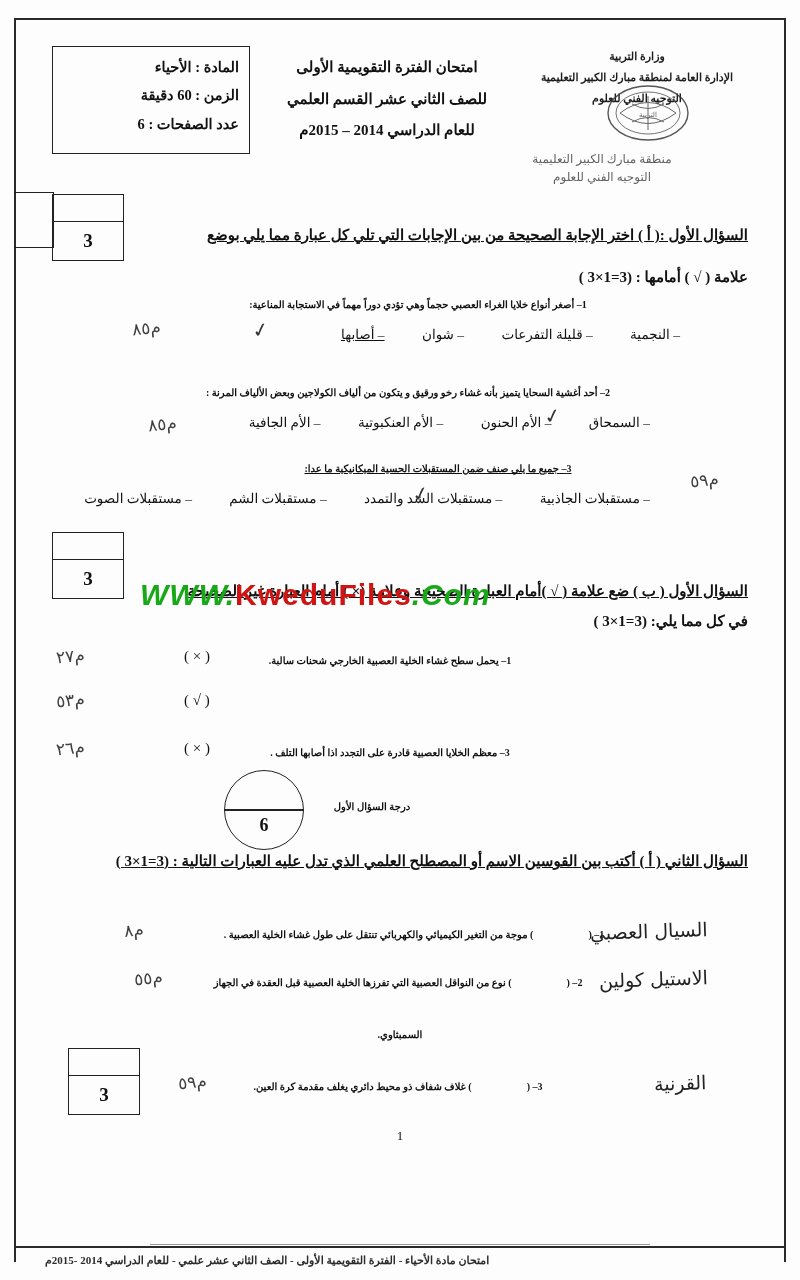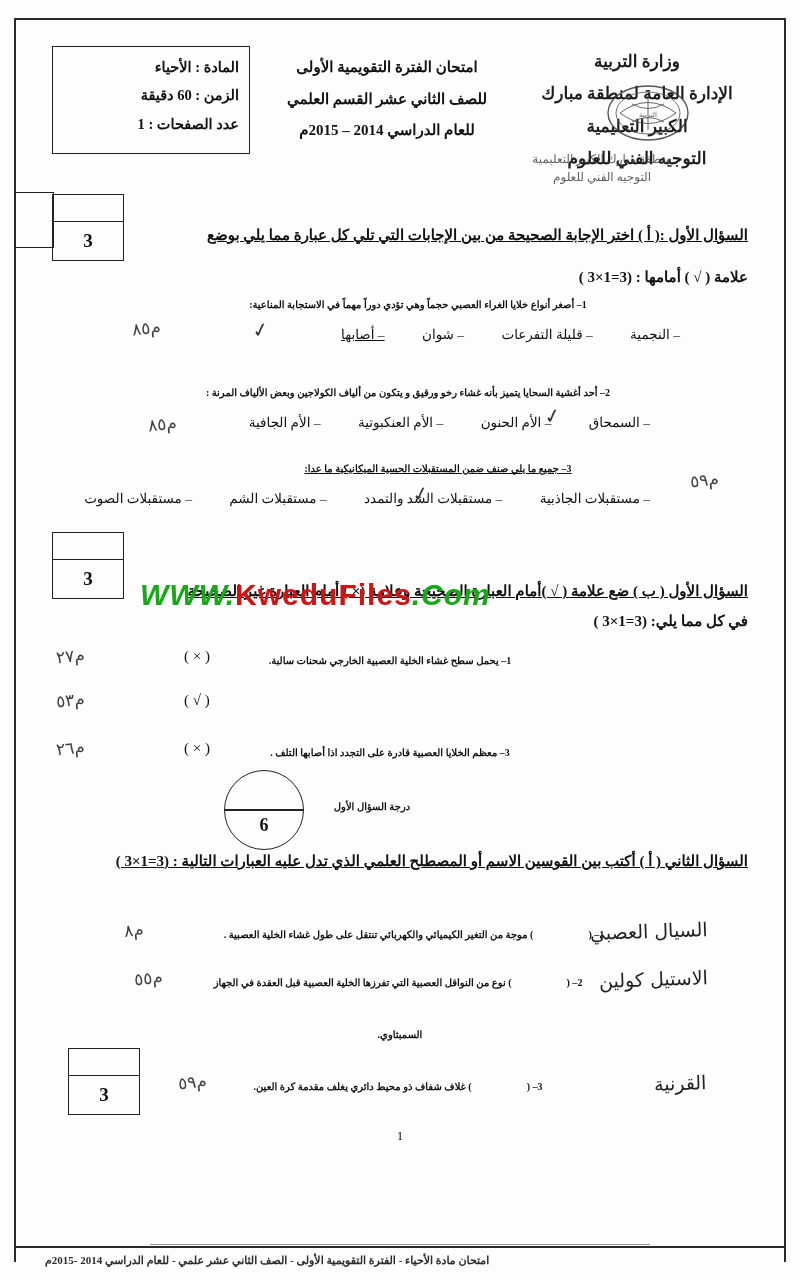--- a/index.html
+++ b/index.html
@@ -43,21 +43,21 @@
     position:absolute;left:200px;top:6px;width:270px;
     text-align:center;
     font-size:15px;
     font-weight:bold;
     line-height:2.1;
   }
   .hdr-mid .l1{ letter-spacing:0px;text-align:center; }
   .hdr-right{
     position:absolute;right:0;top:0;width:230px;
     text-align:center;
-    font-size:17px;
+    font-size:11px;
     font-weight:bold;
     line-height:1.9;
     color:#1d1d1d;
   }
   .hdr-right .ln{display:block;}
   .emblem{
     position:absolute;right:62px;top:36px;width:84px;height:62px;
     opacity:.85;
   }
   .emblem svg{display:block;}
@@ -202,21 +202,21 @@
   <div class="top-rule"></div>
   <div class="scan-frame"></div>
   <div class="bottom-rule"></div>
   <div class="tl-corner"></div>
 
   <div class="header">
 
     <div class="hdr-box">
       <div>المادة : الأحياء</div>
       <div>الزمن : 60 دقيقة</div>
-      <div>عدد الصفحات : 1</div>
+      <div>عدد الصفحات : 6</div>
     </div>
 
     <div class="hdr-mid">
       <div class="l1">امتحان الفترة التقويمية الأولى</div>
       <div>للصف الثاني عشر القسم العلمي</div>
       <div>للعام الدراسي 2014 – 2015م</div>
     </div>
 
     <div class="hdr-right">
       <span class="ln">وزارة التربية</span>

